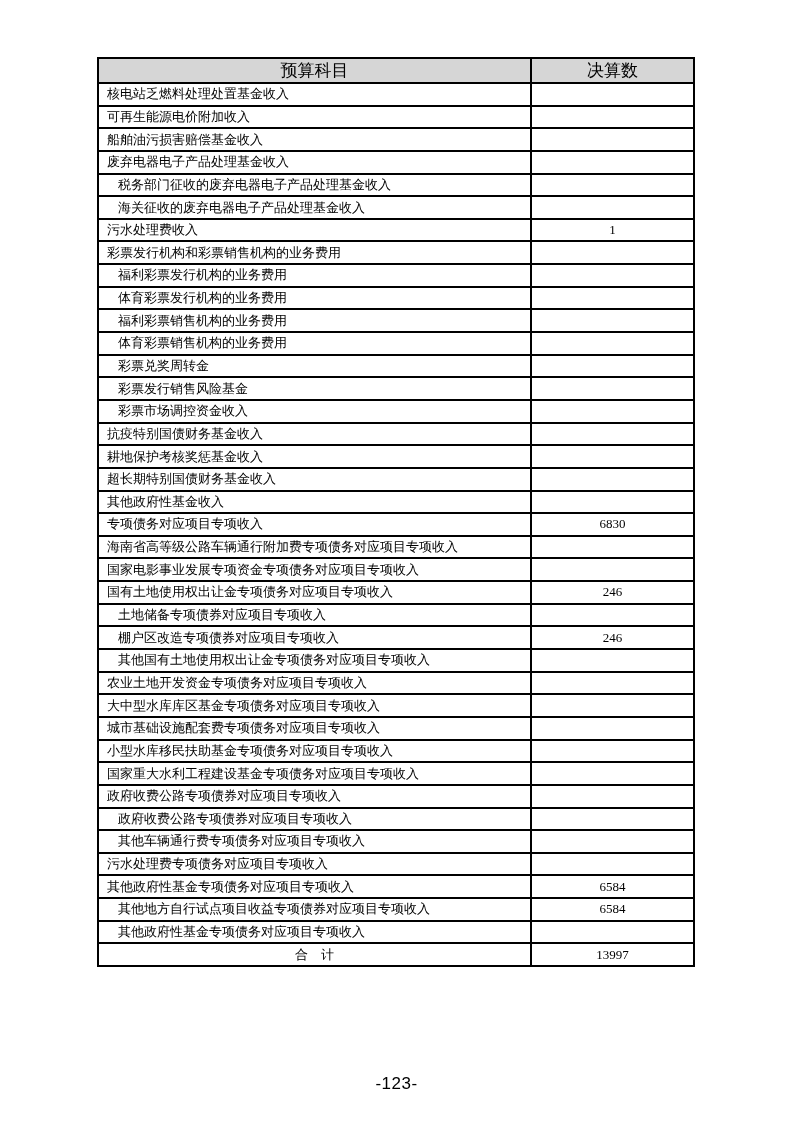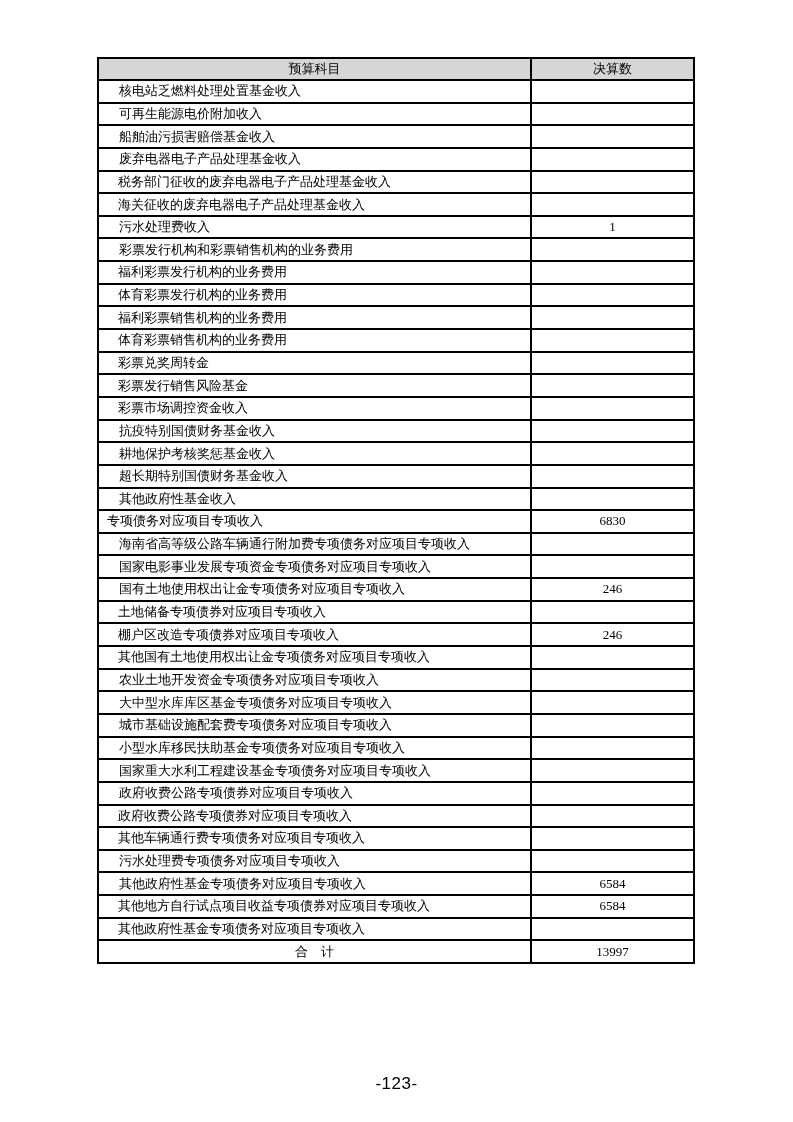--- a/index.html
+++ b/index.html
@@ -29,30 +29,30 @@
     border: 2px solid #000000;
     padding: 0;
     vertical-align: middle;
     overflow: hidden;
     white-space: nowrap;
   }
   table.budget-table th {
     height: 20px;
     background: #d6d6d6;
     font-weight: normal;
-    font-size: 13px;
+    font-size: 17px;
     text-align: center;
   }
   table.budget-table td {
     height: 20.65px;
     font-size: 13px;
   }
   td.subject { text-align: left; }
   td.subject.indent-0 { padding-left: 8px; }
-  td.subject.indent-1 { padding-left: 20px; }
+  td.subject.indent-1 { padding-left: 8px; }
   td.subject.indent-2 { padding-left: 19px; border-radius: 9px; }
   td.value { text-align: center; }
   tr.total-row td { text-align: center; border-radius: 9px; }
   .page-number {
     position: absolute;
     top: 1074px;
     left: 0;
     width: 100%;
     text-align: center;
     font-family: "Liberation Sans", "DejaVu Sans", sans-serif;

